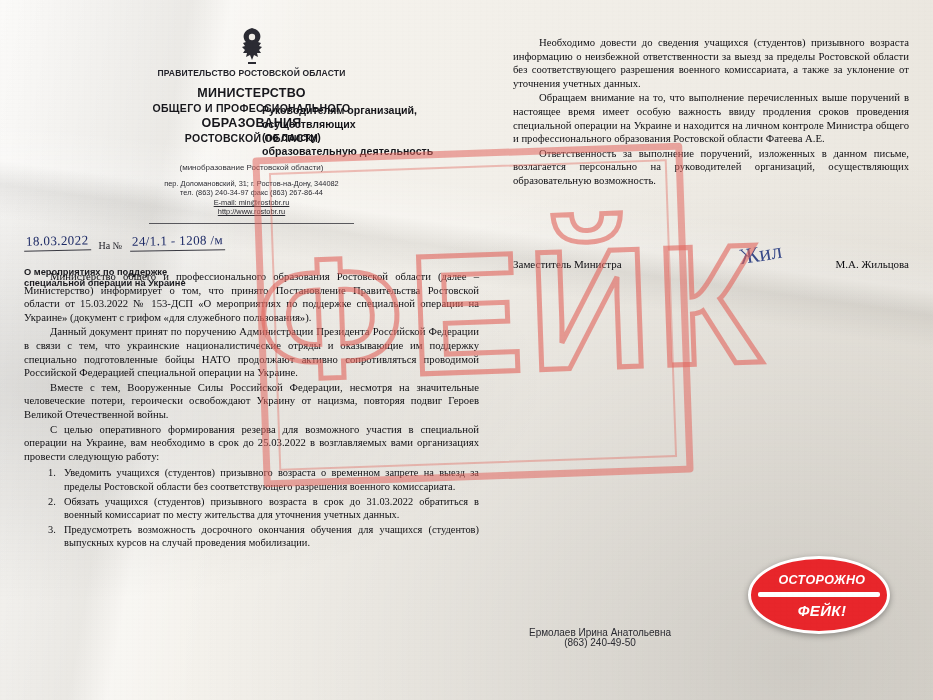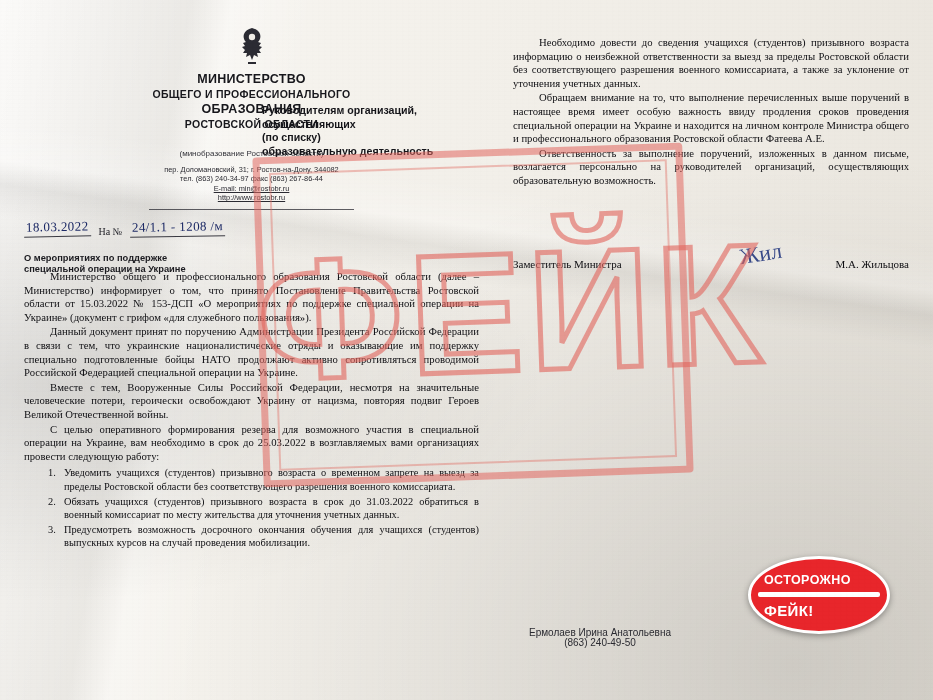--- a/index.html
+++ b/index.html
@@ -148,22 +148,22 @@
   }
   #badge .circle{
     position:absolute;inset:0;border-radius:50%;
     background:#e8262b;border:3px solid #ffffff;
     box-shadow:0 2px 6px rgba(0,0,0,0.35);
   }
   #badge .bar{
     position:absolute;left:10px;right:10px;top:36px;height:5px;background:#ffffff;border-radius:2px;
   }
   #badge .t1,#badge .t2{
-    position:absolute;left:16px;width:142px;color:#fff;
-    font-family:"Liberation Sans", sans-serif;font-weight:bold;letter-spacing:.4px;
+    position:absolute;left:3px;width:142px;text-align:center;color:#fff;
+    font-family:"Liberation Sans", sans-serif;font-weight:bold;letter-spacing:.4px;font-style:italic;
   }
   #badge .t1{top:17px;font-size:12.5px;}
   #badge .t2{top:46px;font-size:15px;}
 
   
   #grain{
     position:absolute;inset:0;pointer-events:none;opacity:.16;
     background-image:
       repeating-linear-gradient(0deg, rgba(0,0,0,0.05) 0px, rgba(0,0,0,0) 2px, rgba(0,0,0,0) 4px),
       repeating-linear-gradient(90deg, rgba(0,0,0,0.04) 0px, rgba(0,0,0,0) 3px, rgba(0,0,0,0) 6px);
@@ -184,20 +184,21 @@
     <div class="emblem">
       <svg viewBox="0 0 34 40" width="34" height="40">
         <g fill="#2b2b33">
           <path d="M17 2 C13 3 10 5 9 8 C8 11 9 14 11 16 L8 17 L10 20 L7 21 L10 24 L8 27 L12 27 L11 31 L15 29 L17 34 L19 29 L23 31 L22 27 L26 27 L24 24 L27 21 L24 20 L26 17 L23 16 C25 14 26 11 25 8 C24 5 21 3 17 2 Z"></path>
           <circle cx="17" cy="11" r="3.2" fill="#efece6"></circle>
           <path d="M13 36 L21 36 L21 38 L13 38 Z"></path>
         </g>
       </svg>
     </div>
 
+    <div class="gov-line">ПРАВИТЕЛЬСТВО РОСТОВСКОЙ ОБЛАСТИ</div>
 
     <div class="ministry">
       <div>МИНИСТЕРСТВО</div>
       <div class="sm">ОБЩЕГО И ПРОФЕССИОНАЛЬНОГО</div>
       <div>ОБРАЗОВАНИЯ</div>
       <div class="sm">РОСТОВСКОЙ ОБЛАСТИ</div>
     </div>
 
     <div class="min-sub">(минобразование Ростовской области)</div>
 

